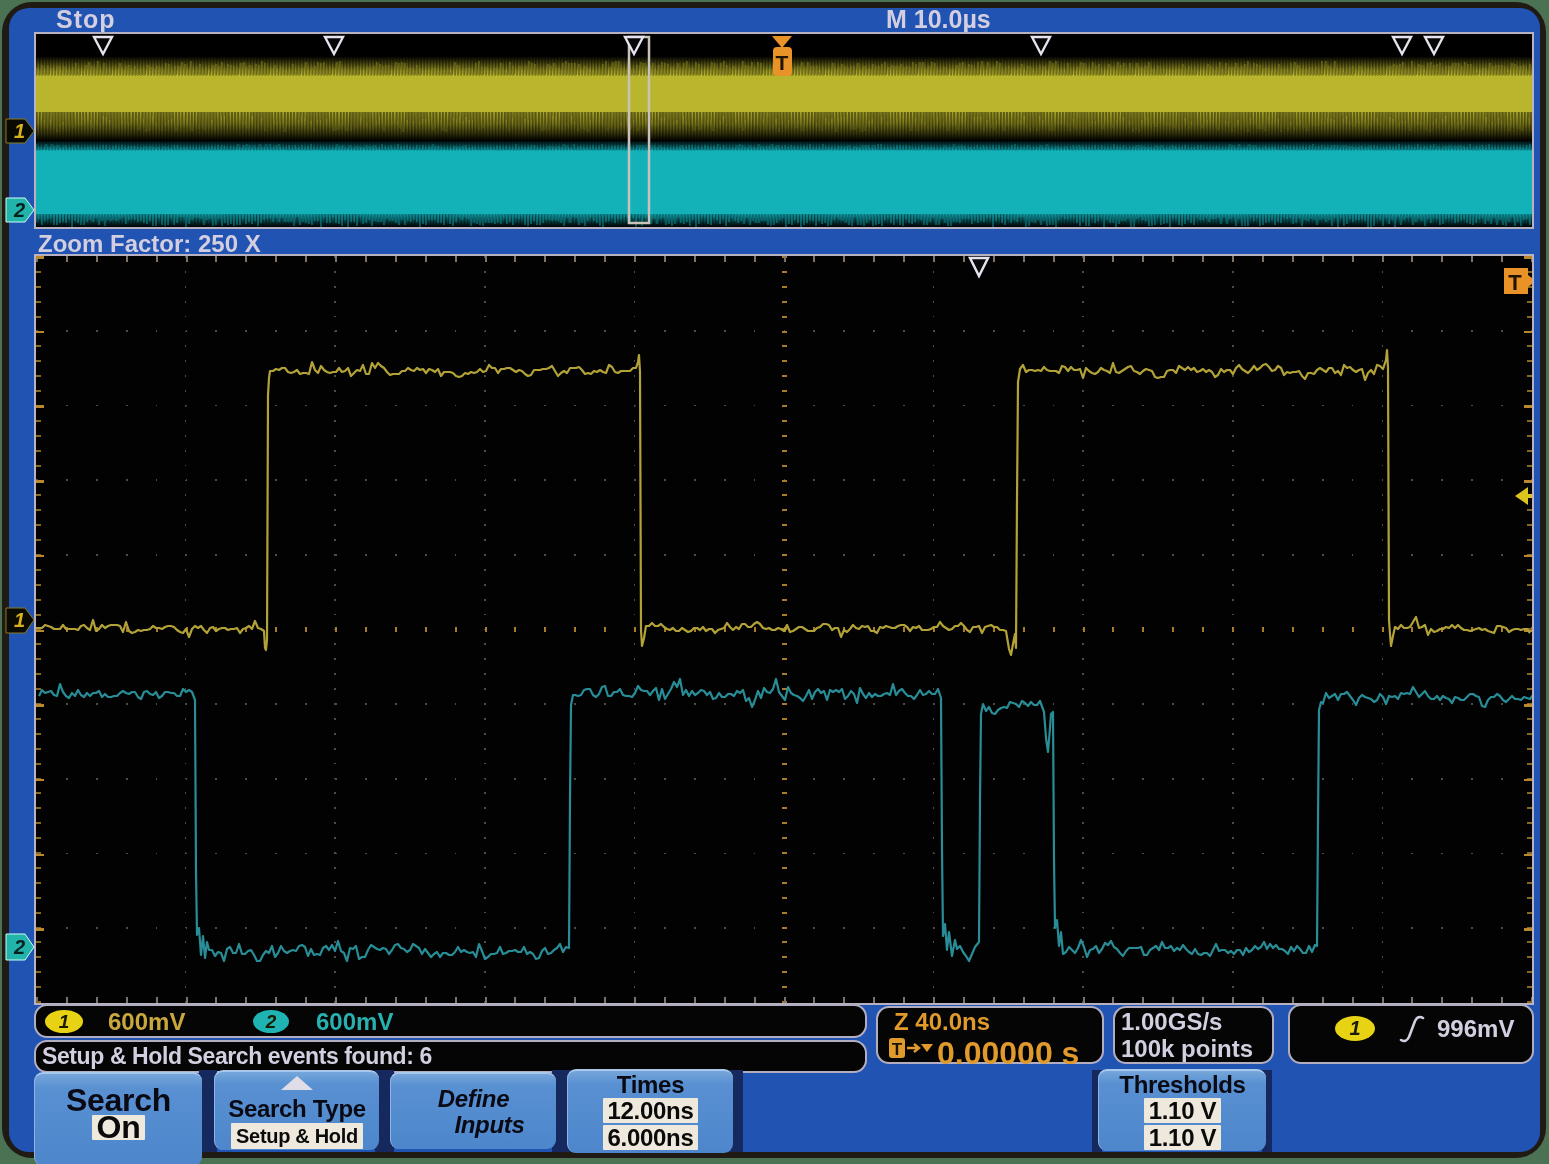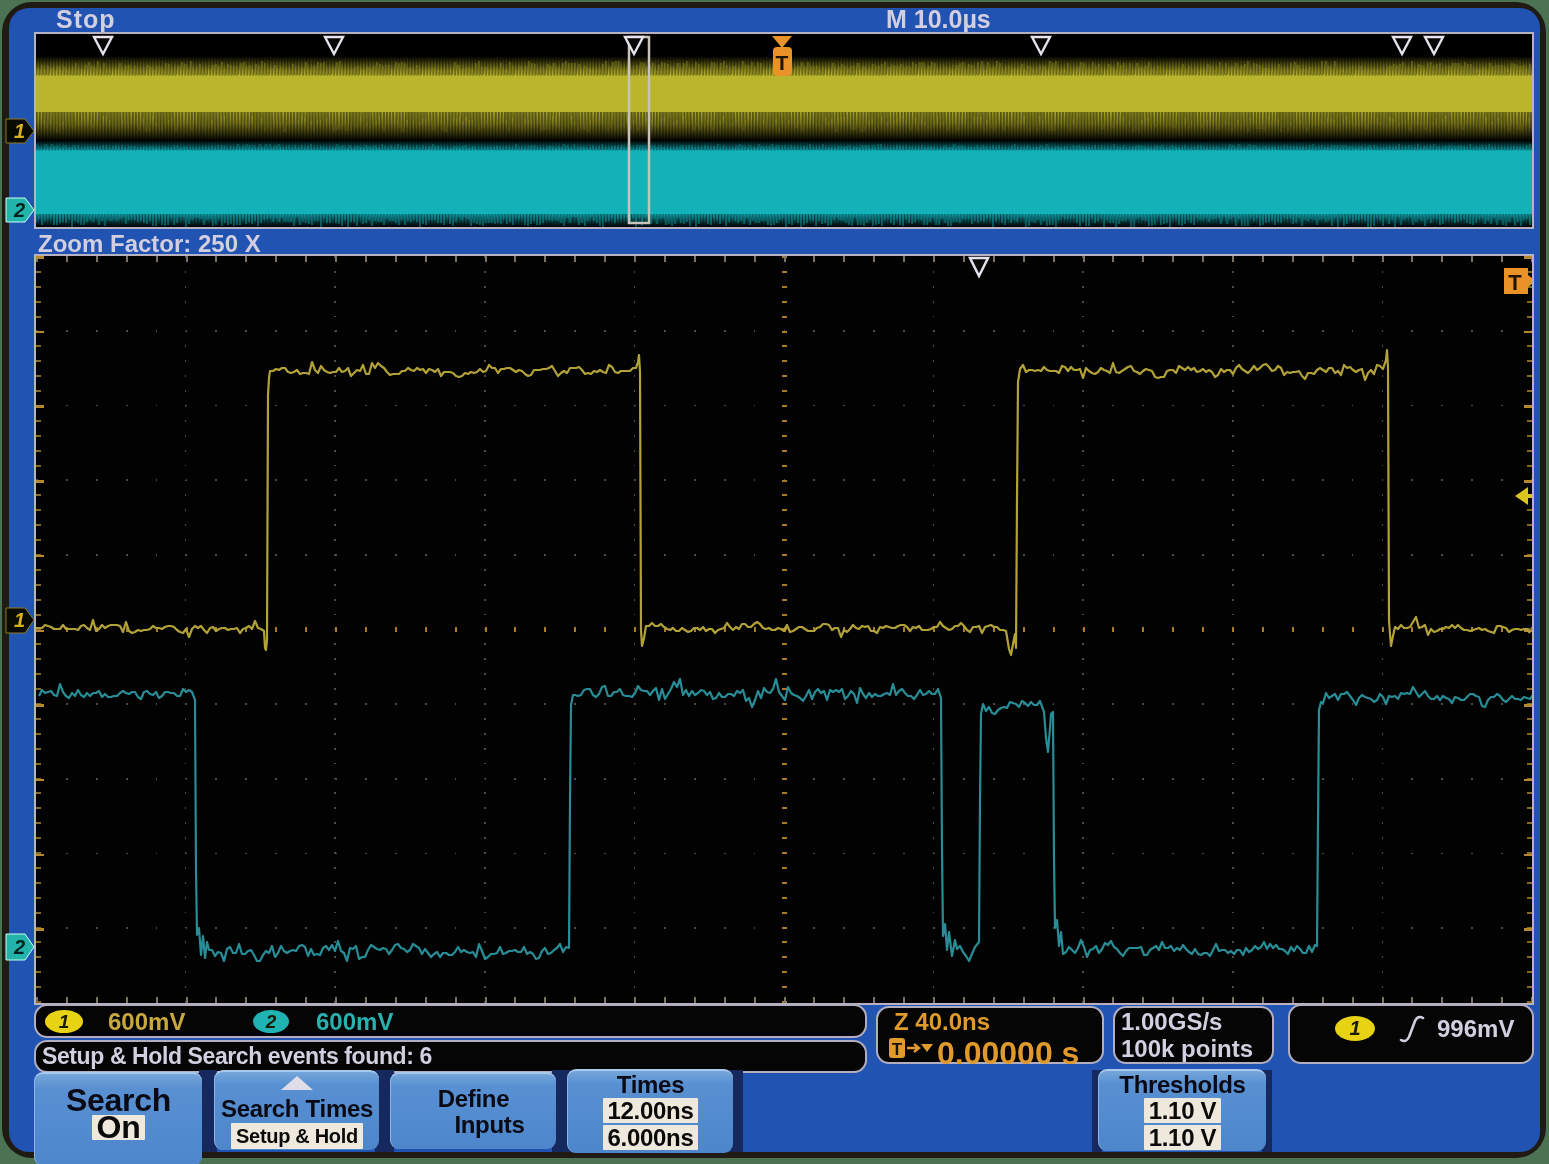--- a/index.html
+++ b/index.html
@@ -191,24 +191,24 @@
 <div class="gapd" style="left:1262px;top:1070px;width:10px;height:82px;"></div>
 
 <div class="mbtn" style="left:34px;top:1072px;width:168px;height:94px;font-size:32px;">
   <div style="margin-top:14px;">Search</div>
   <div style="margin-top:3px;"><span class="wbox">On</span></div>
 </div>
 <div class="mbtn" style="left:214px;top:1070px;width:165px;height:80px;font-size:24px;">
   <svg width="34" height="17" style="margin-top:3px;display:block;margin-left:65px;">
       <polygon points="17,1 33,15 1,15" fill="#dfdde8"></polygon>
     </svg>
-  <div style="margin-top:5px;">Search Times</div>
+  <div style="margin-top:5px;">Search Type</div>
   <div style="margin-top:2px;"><span class="wbox" style="font-size:20px;line-height:26px;">Setup &amp; Hold</span></div>
 </div>
-<div class="mbtn" style="left:390px;top:1072px;width:166px;height:77px;font-size:24px;">
+<div class="mbtn" style="left:390px;top:1072px;width:166px;height:77px;font-size:24px;font-style:italic;">
   <div style="margin-top:13px;">Define</div>
   <div style="margin-top:2px;padding-left:32px;">Inputs</div>
 </div>
 <div class="mbtn" style="left:567px;top:1069px;width:166px;height:84px;font-size:24px;">
   <div style="margin-top:2px;">Times</div>
   <div style="margin-top:1px;"><span class="wbox">12.00ns</span></div>
   <div style="margin-top:2px;"><span class="wbox">6.000ns</span></div>
 </div>
 <div class="mbtn" style="left:1098px;top:1069px;width:168px;height:82px;font-size:24px;">
   <div style="margin-top:2px;text-align:center;">Thresholds</div>

